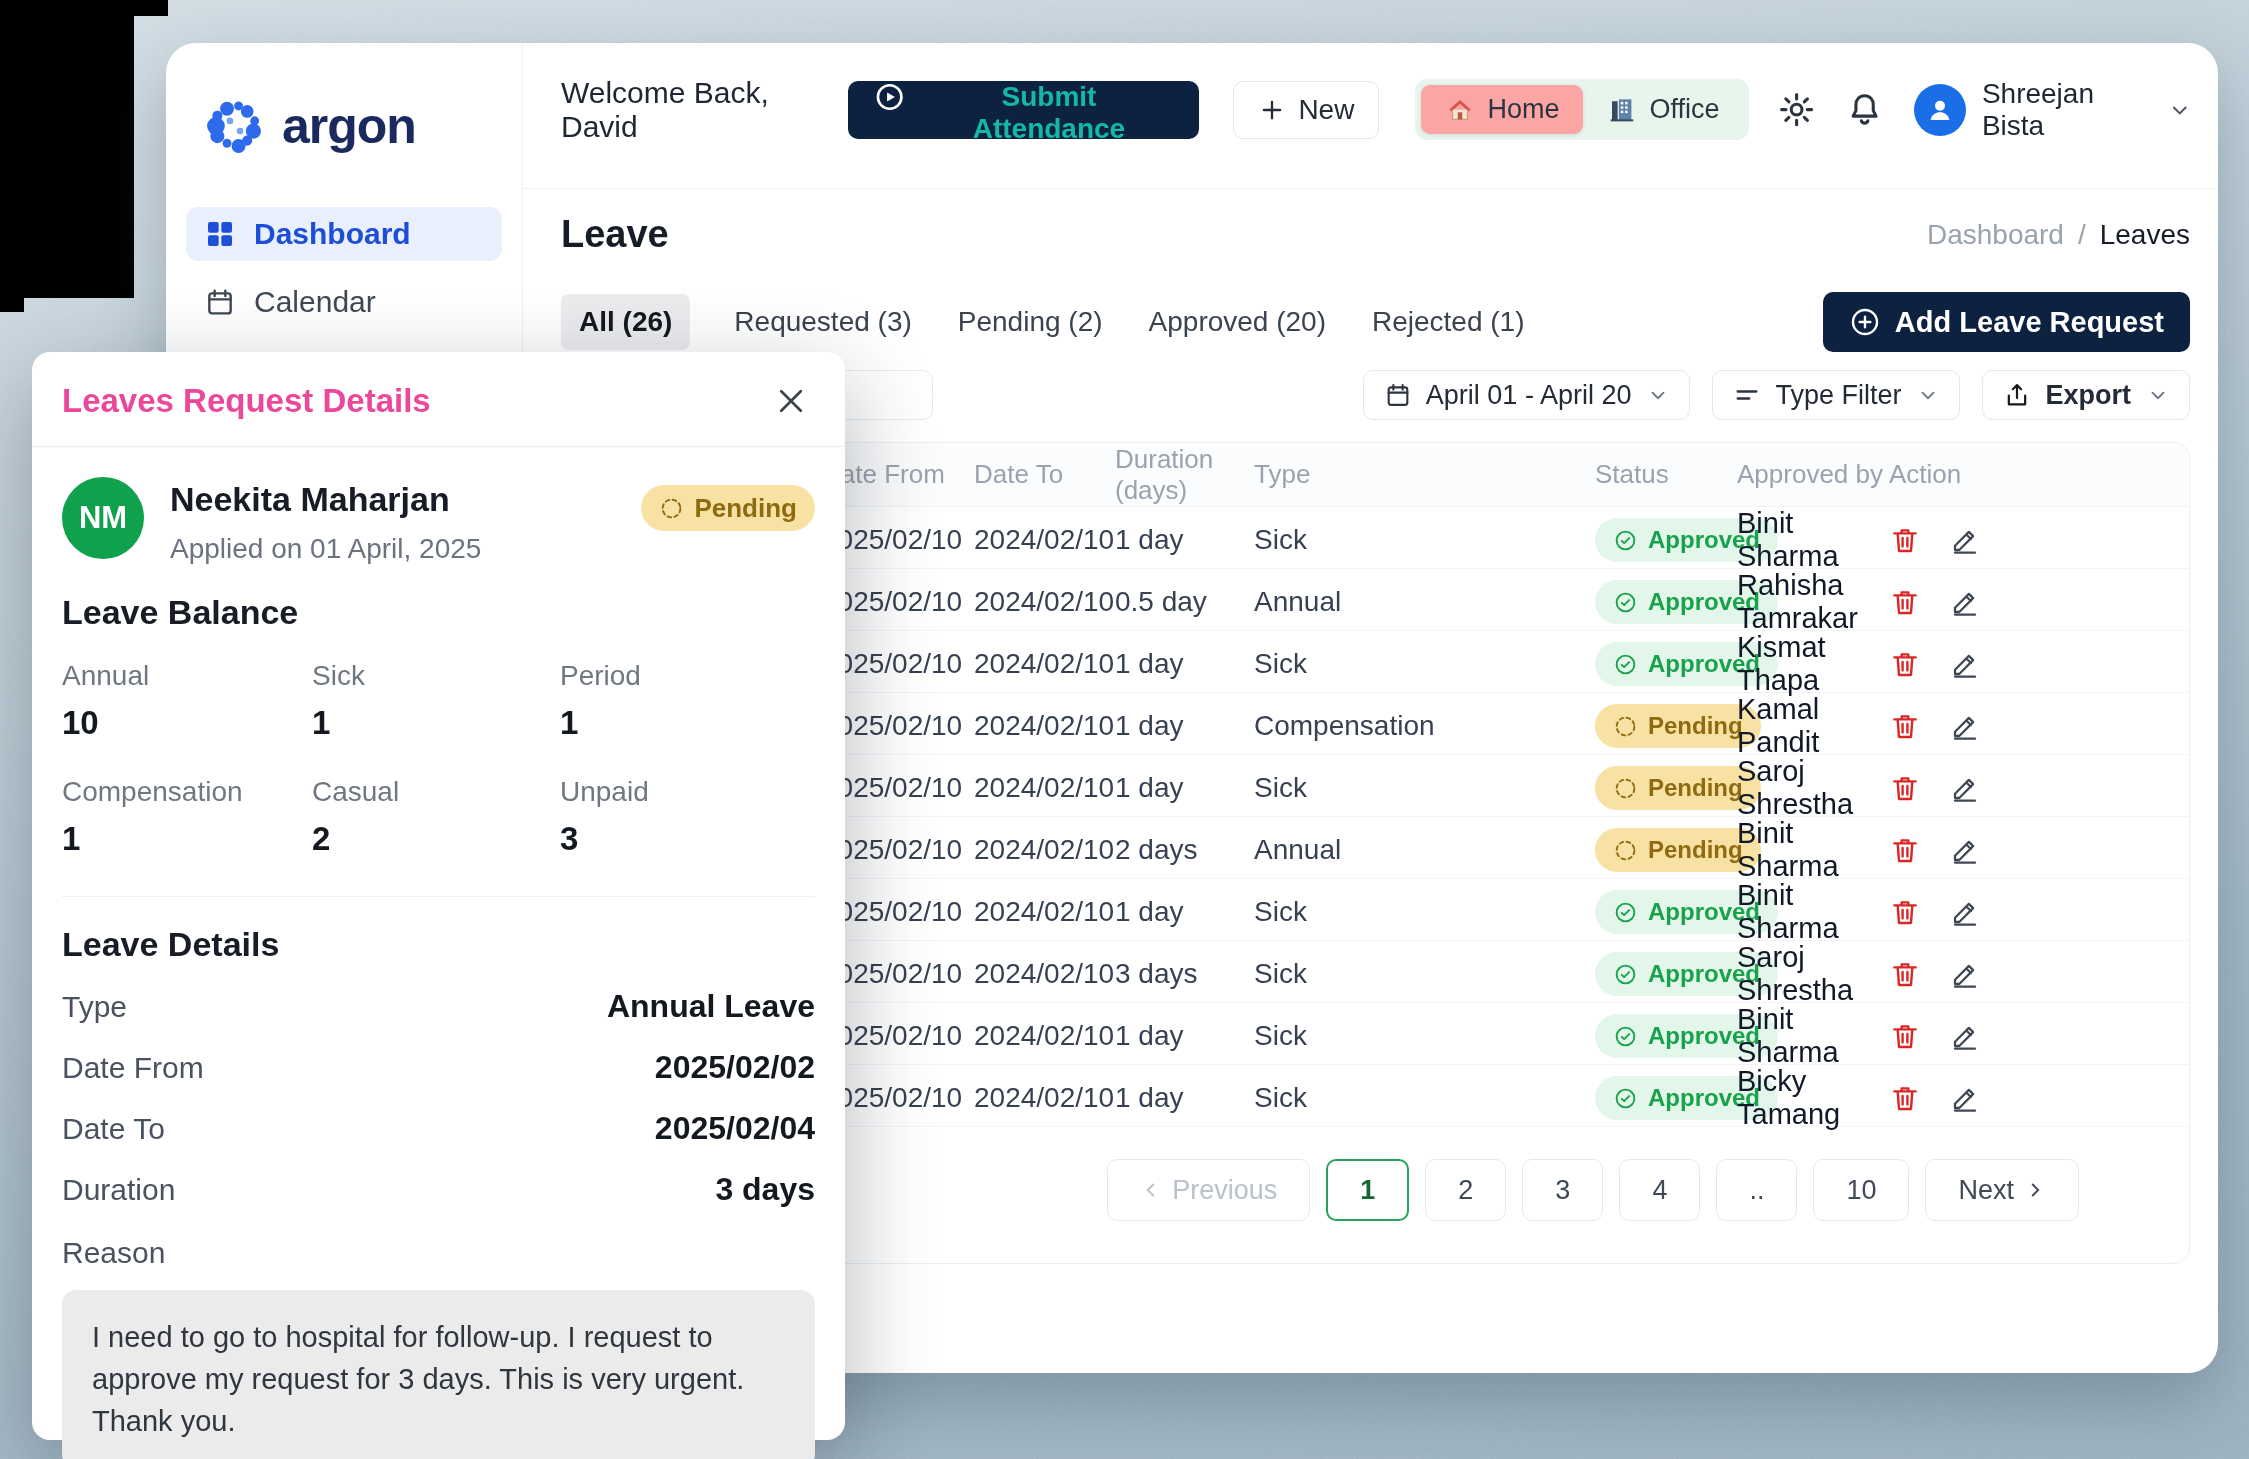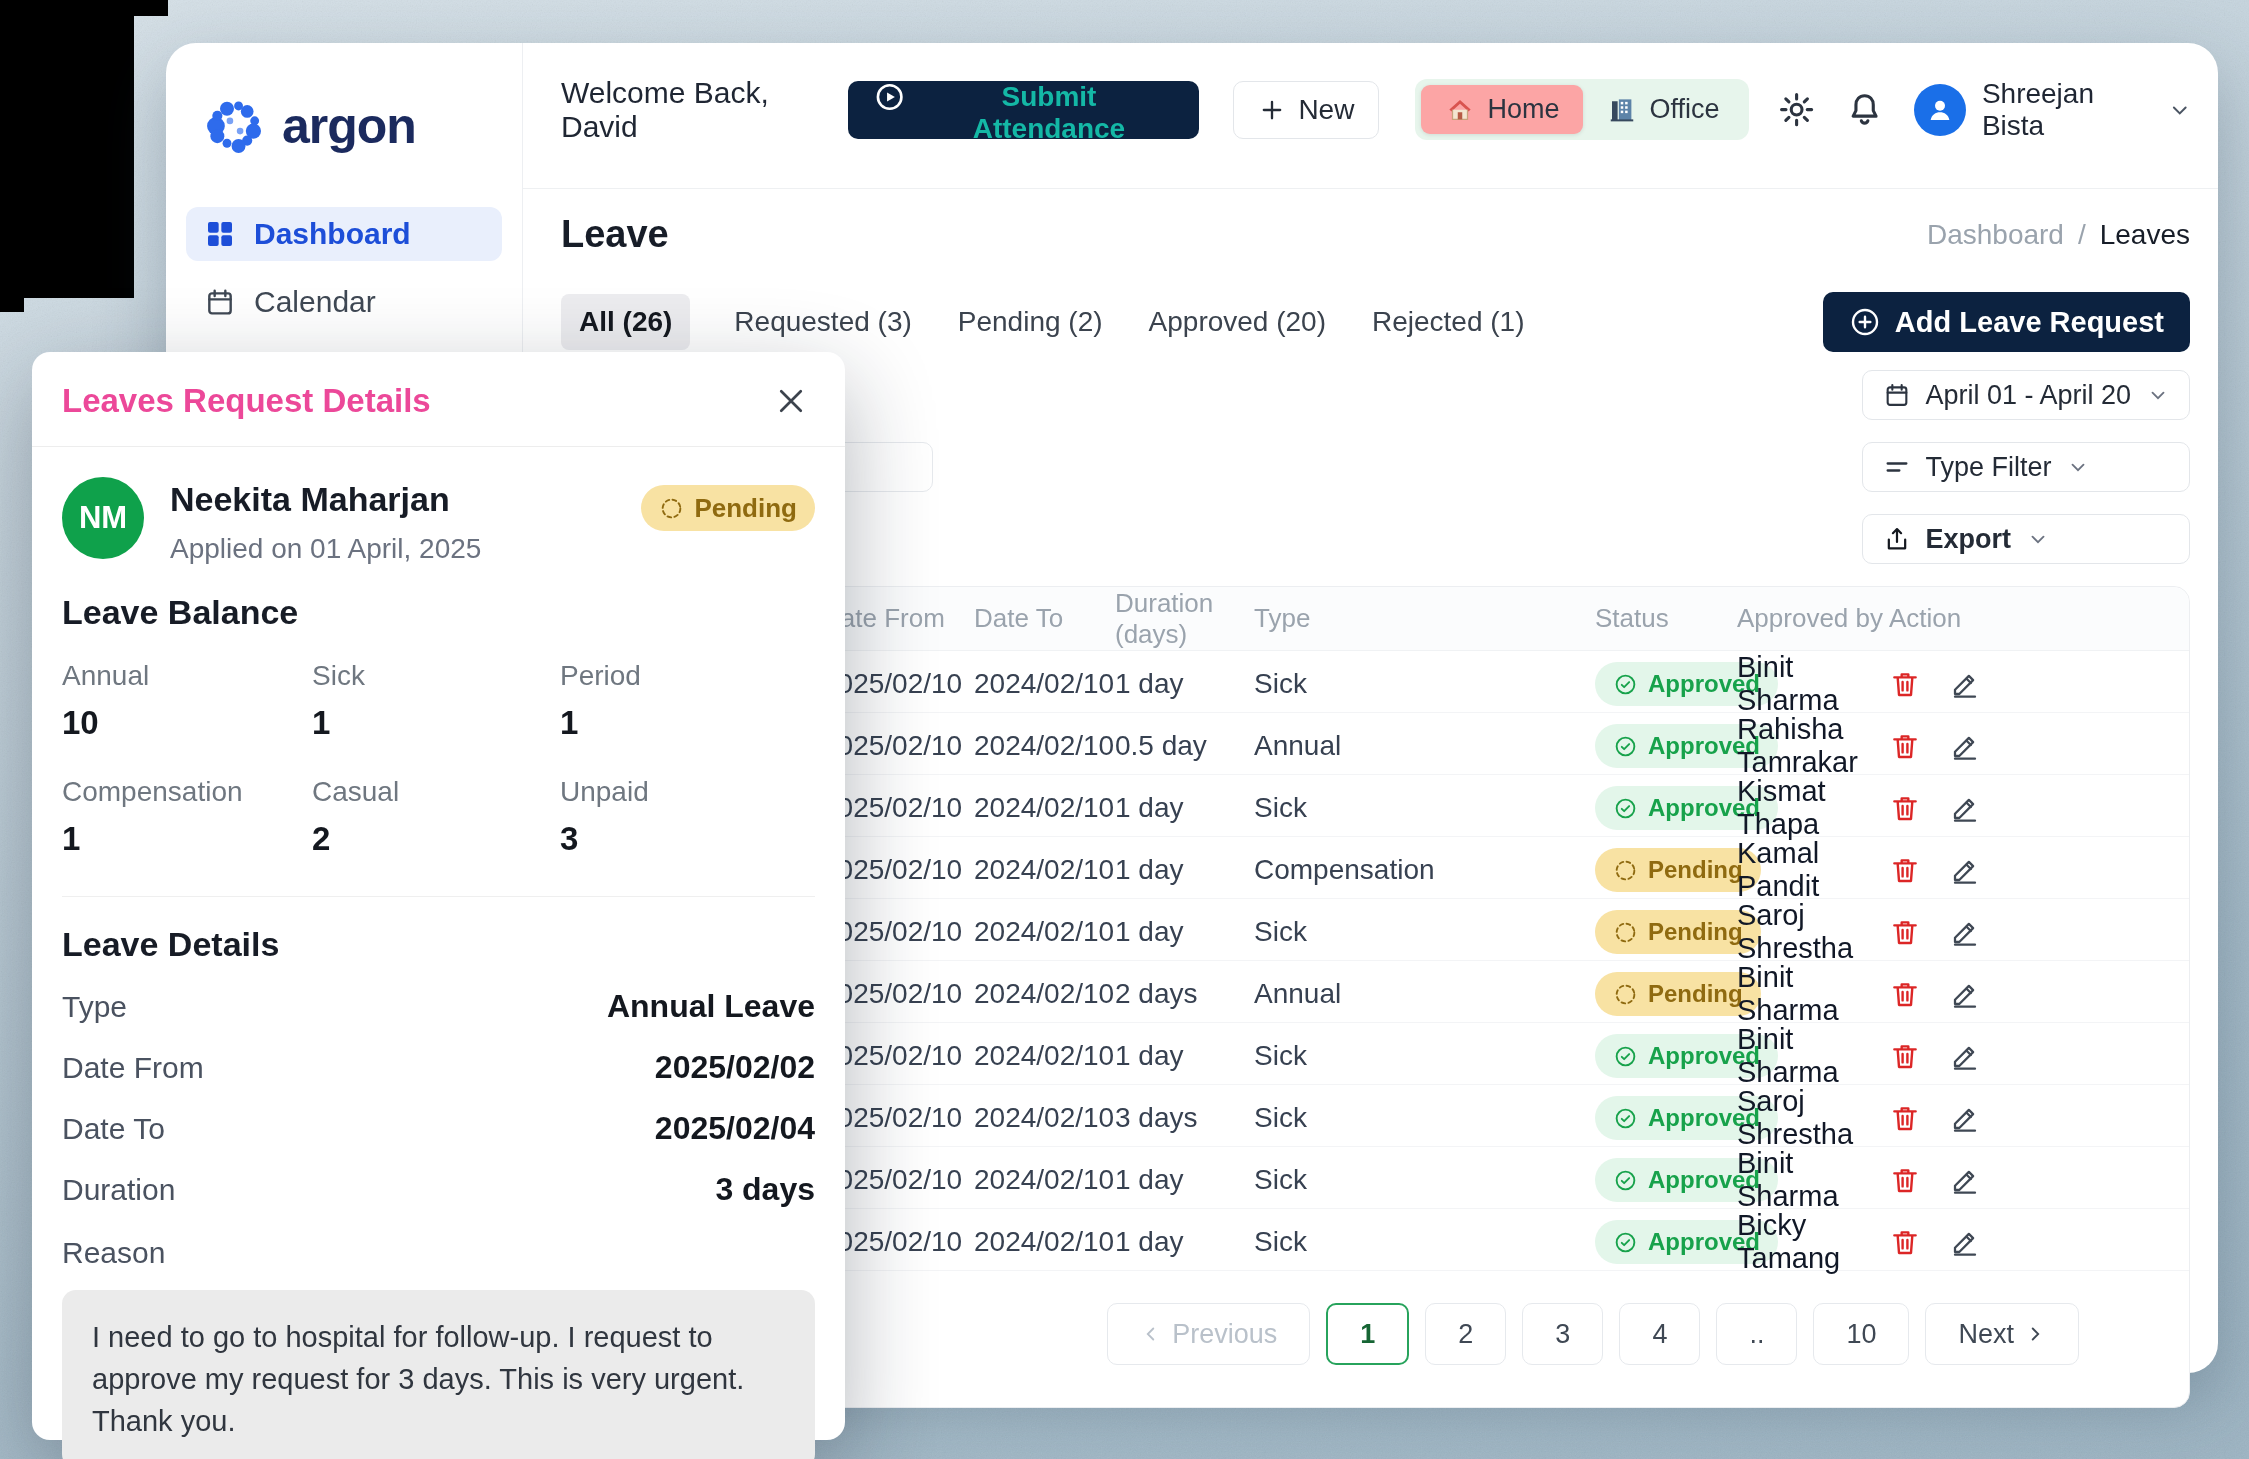--- a/index.html
+++ b/index.html
@@ -54,21 +54,21 @@
   .row-tabs { display:flex; align-items:center; margin-top:36px; }
   .tabs { display:flex; gap:42px; align-items:center; }
   .tab { font-size:28px; color:#3b434e; padding:12px 2px; cursor:pointer; white-space:nowrap; }
   .tab.active { background:#ececef; border-radius:8px; padding:12px 18px; font-weight:700; color:#14181f; }
   .btn-add { margin-left:auto; background:#0c2240; color:#fff; font-size:29px; font-weight:600; height:60px; border-radius:10px; display:flex; align-items:center; gap:14px; padding:12px 26px; border:none; cursor:pointer; }
   .row-filters { display:flex; margin-top:18px; align-items:center; }
   .search { width:372px; height:50px; border:1px solid #e6e9ed; border-radius:10px; display:flex; align-items:center; gap:12px; padding:0 16px; background:#fff; }
   .search input { border:none; outline:none; font-size:27px; color:#3b434e; width:100%; font-family:"Liberation Sans",sans-serif; }
   .search input::placeholder { color:#9aa3ad; }
   .search .sicon { width:28px; height:28px; color:#9aa3ad; flex:none; }
-  .filters { margin-left:auto; display:flex; gap:22px;flex-direction:column; }
+  .filters { margin-left:auto; display:flex; gap:22px; }
   .fbtn { height:50px; border:1px solid #e3e6ea; border-radius:10px; background:#fff; display:flex; align-items:center; gap:14px; padding:0 20px; font-size:27px; color:#242b36; cursor:pointer; }
   .fbtn .ficon { width:28px; height:28px; color:#2c3440; }
   .fbtn .chev { width:22px; height:22px; margin-left:2px; }
   .fbtn.export { font-weight:700; }
 
   
   .card { margin-top:22px; border:1px solid #eceef1; border-radius:16px; height:822px; position:relative; background:#fff; }
   .tgrid { display:grid; grid-template-columns:152px 141px 139px 341px 142px 152px auto; align-items:center; padding-left:260px; }
   .thead { height:64px; background:#fbfcfd; border-bottom:1px solid #f0f2f4; border-radius:16px 16px 0 0; font-size:26px; color:#9aa3ad; }
   .trow { height:62px; border-bottom:1px solid #f3f4f6; font-size:28px; color:#374151; }

